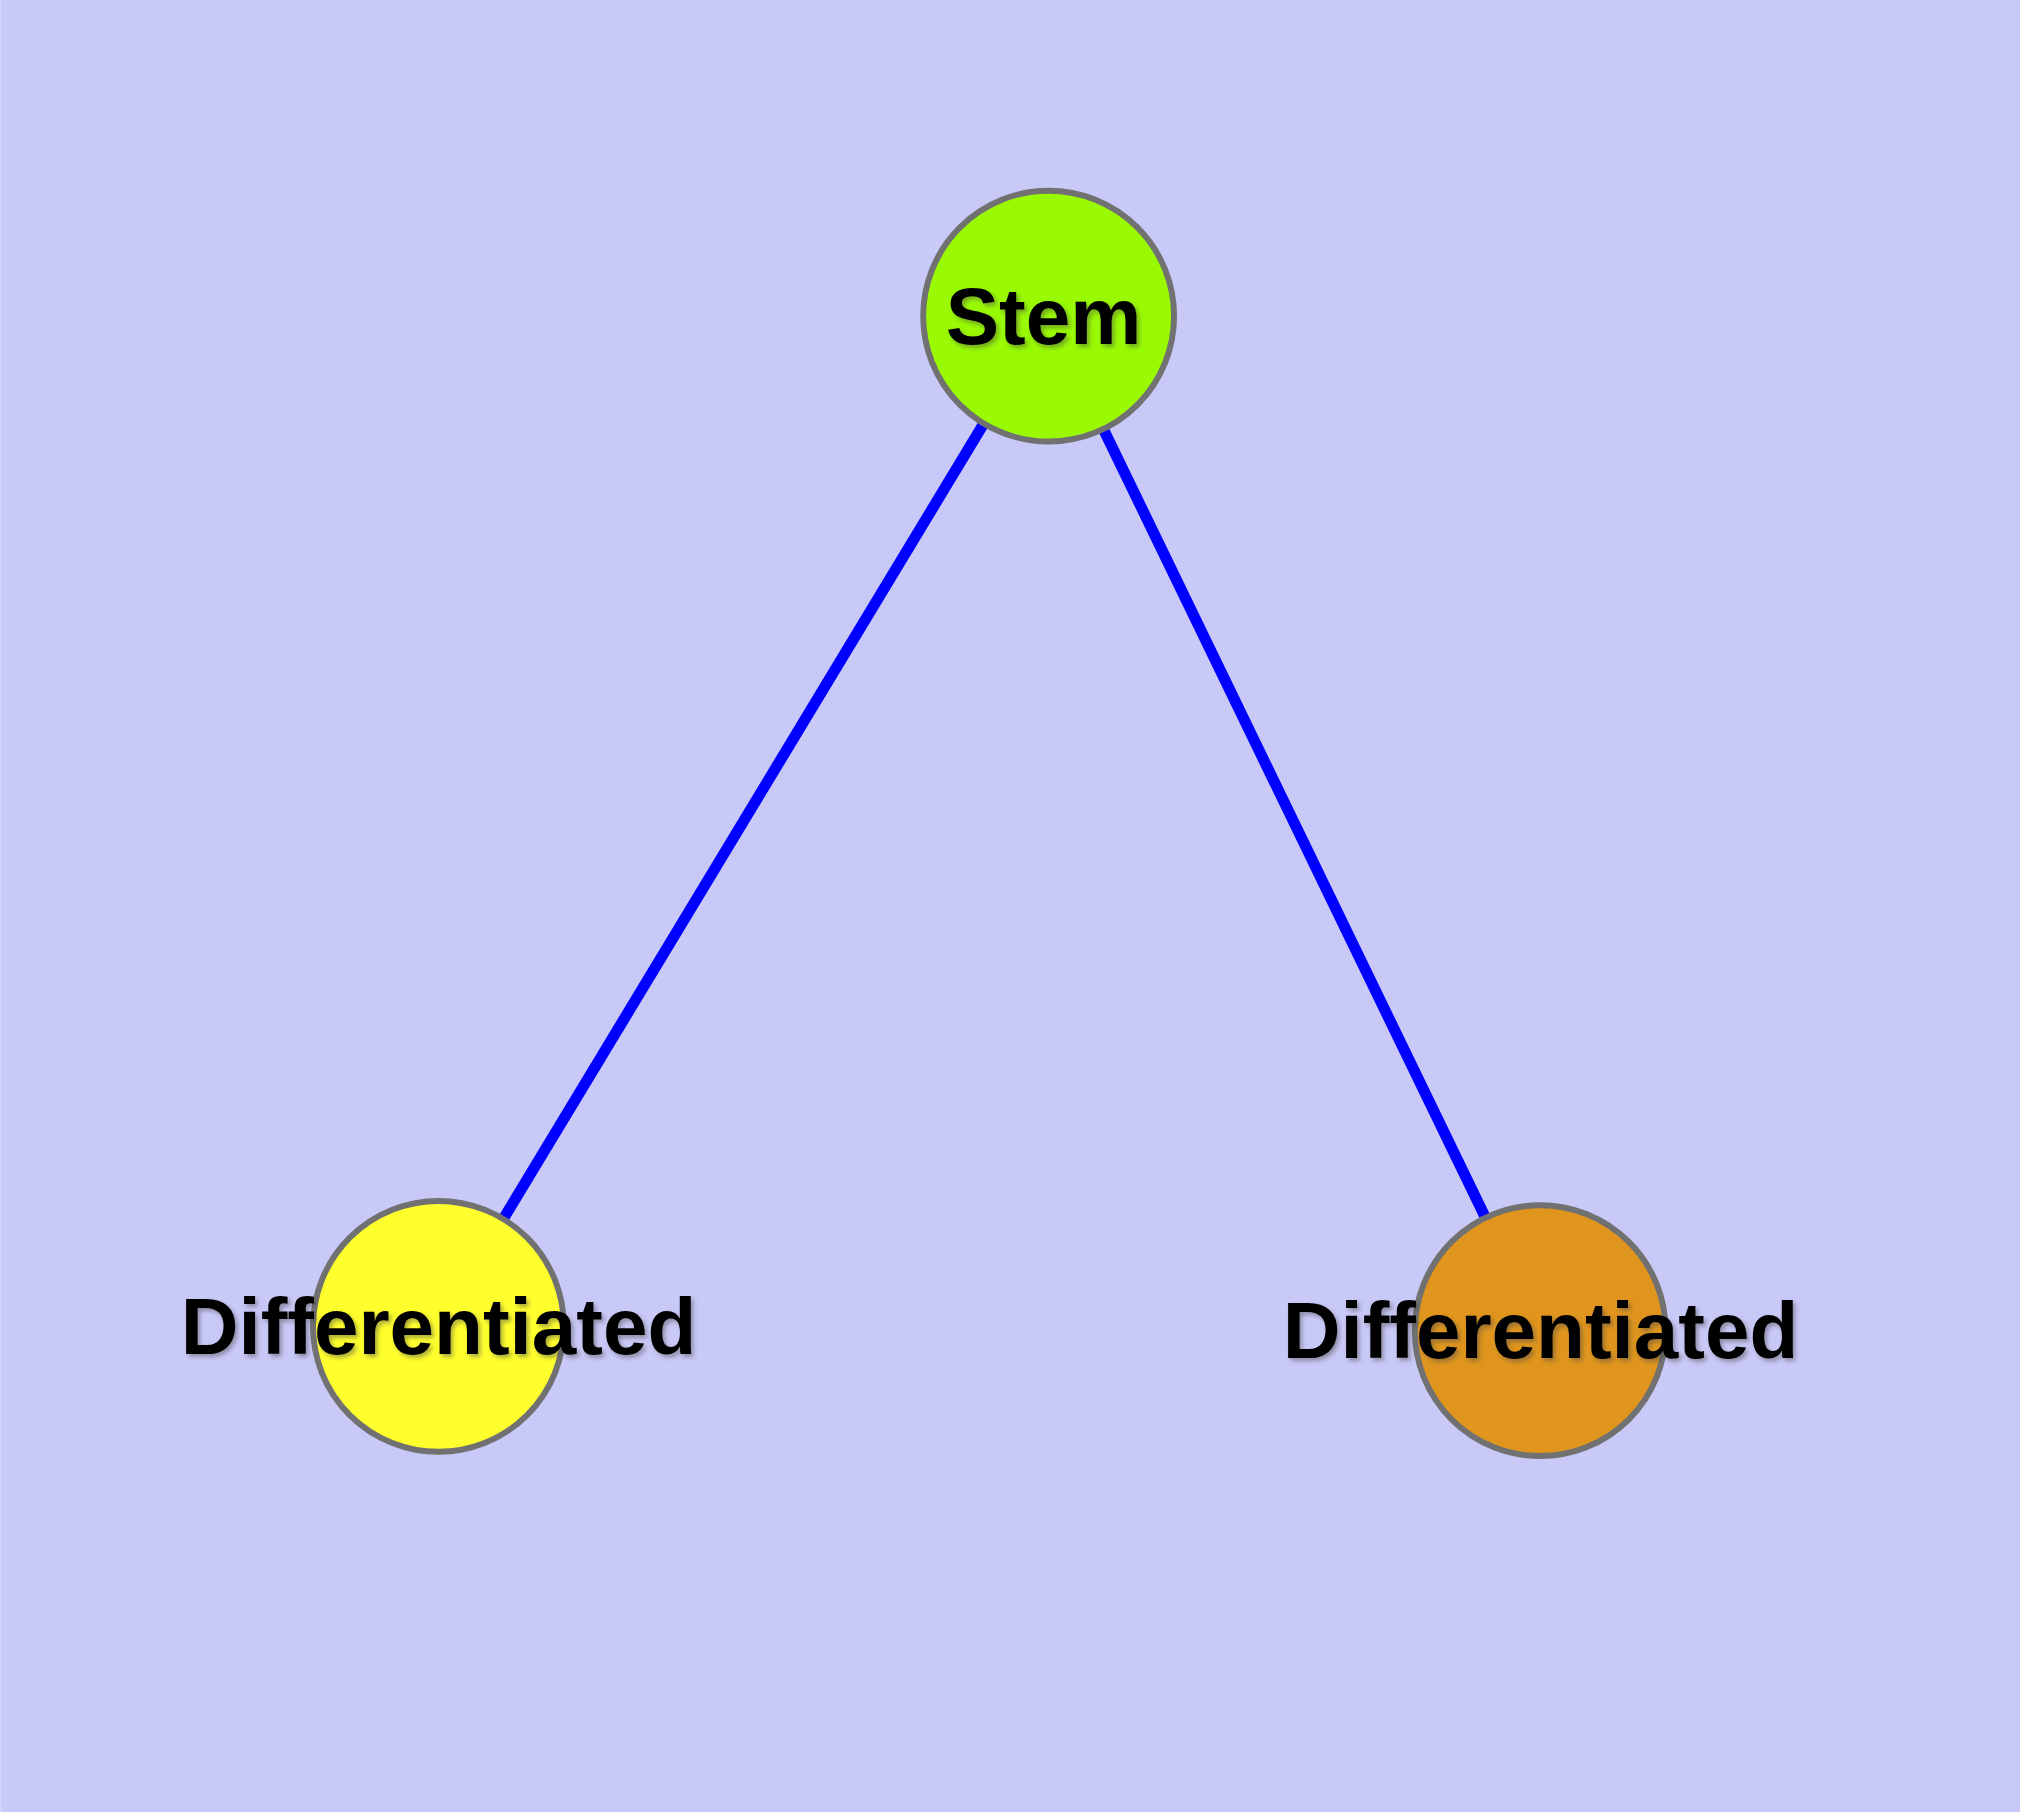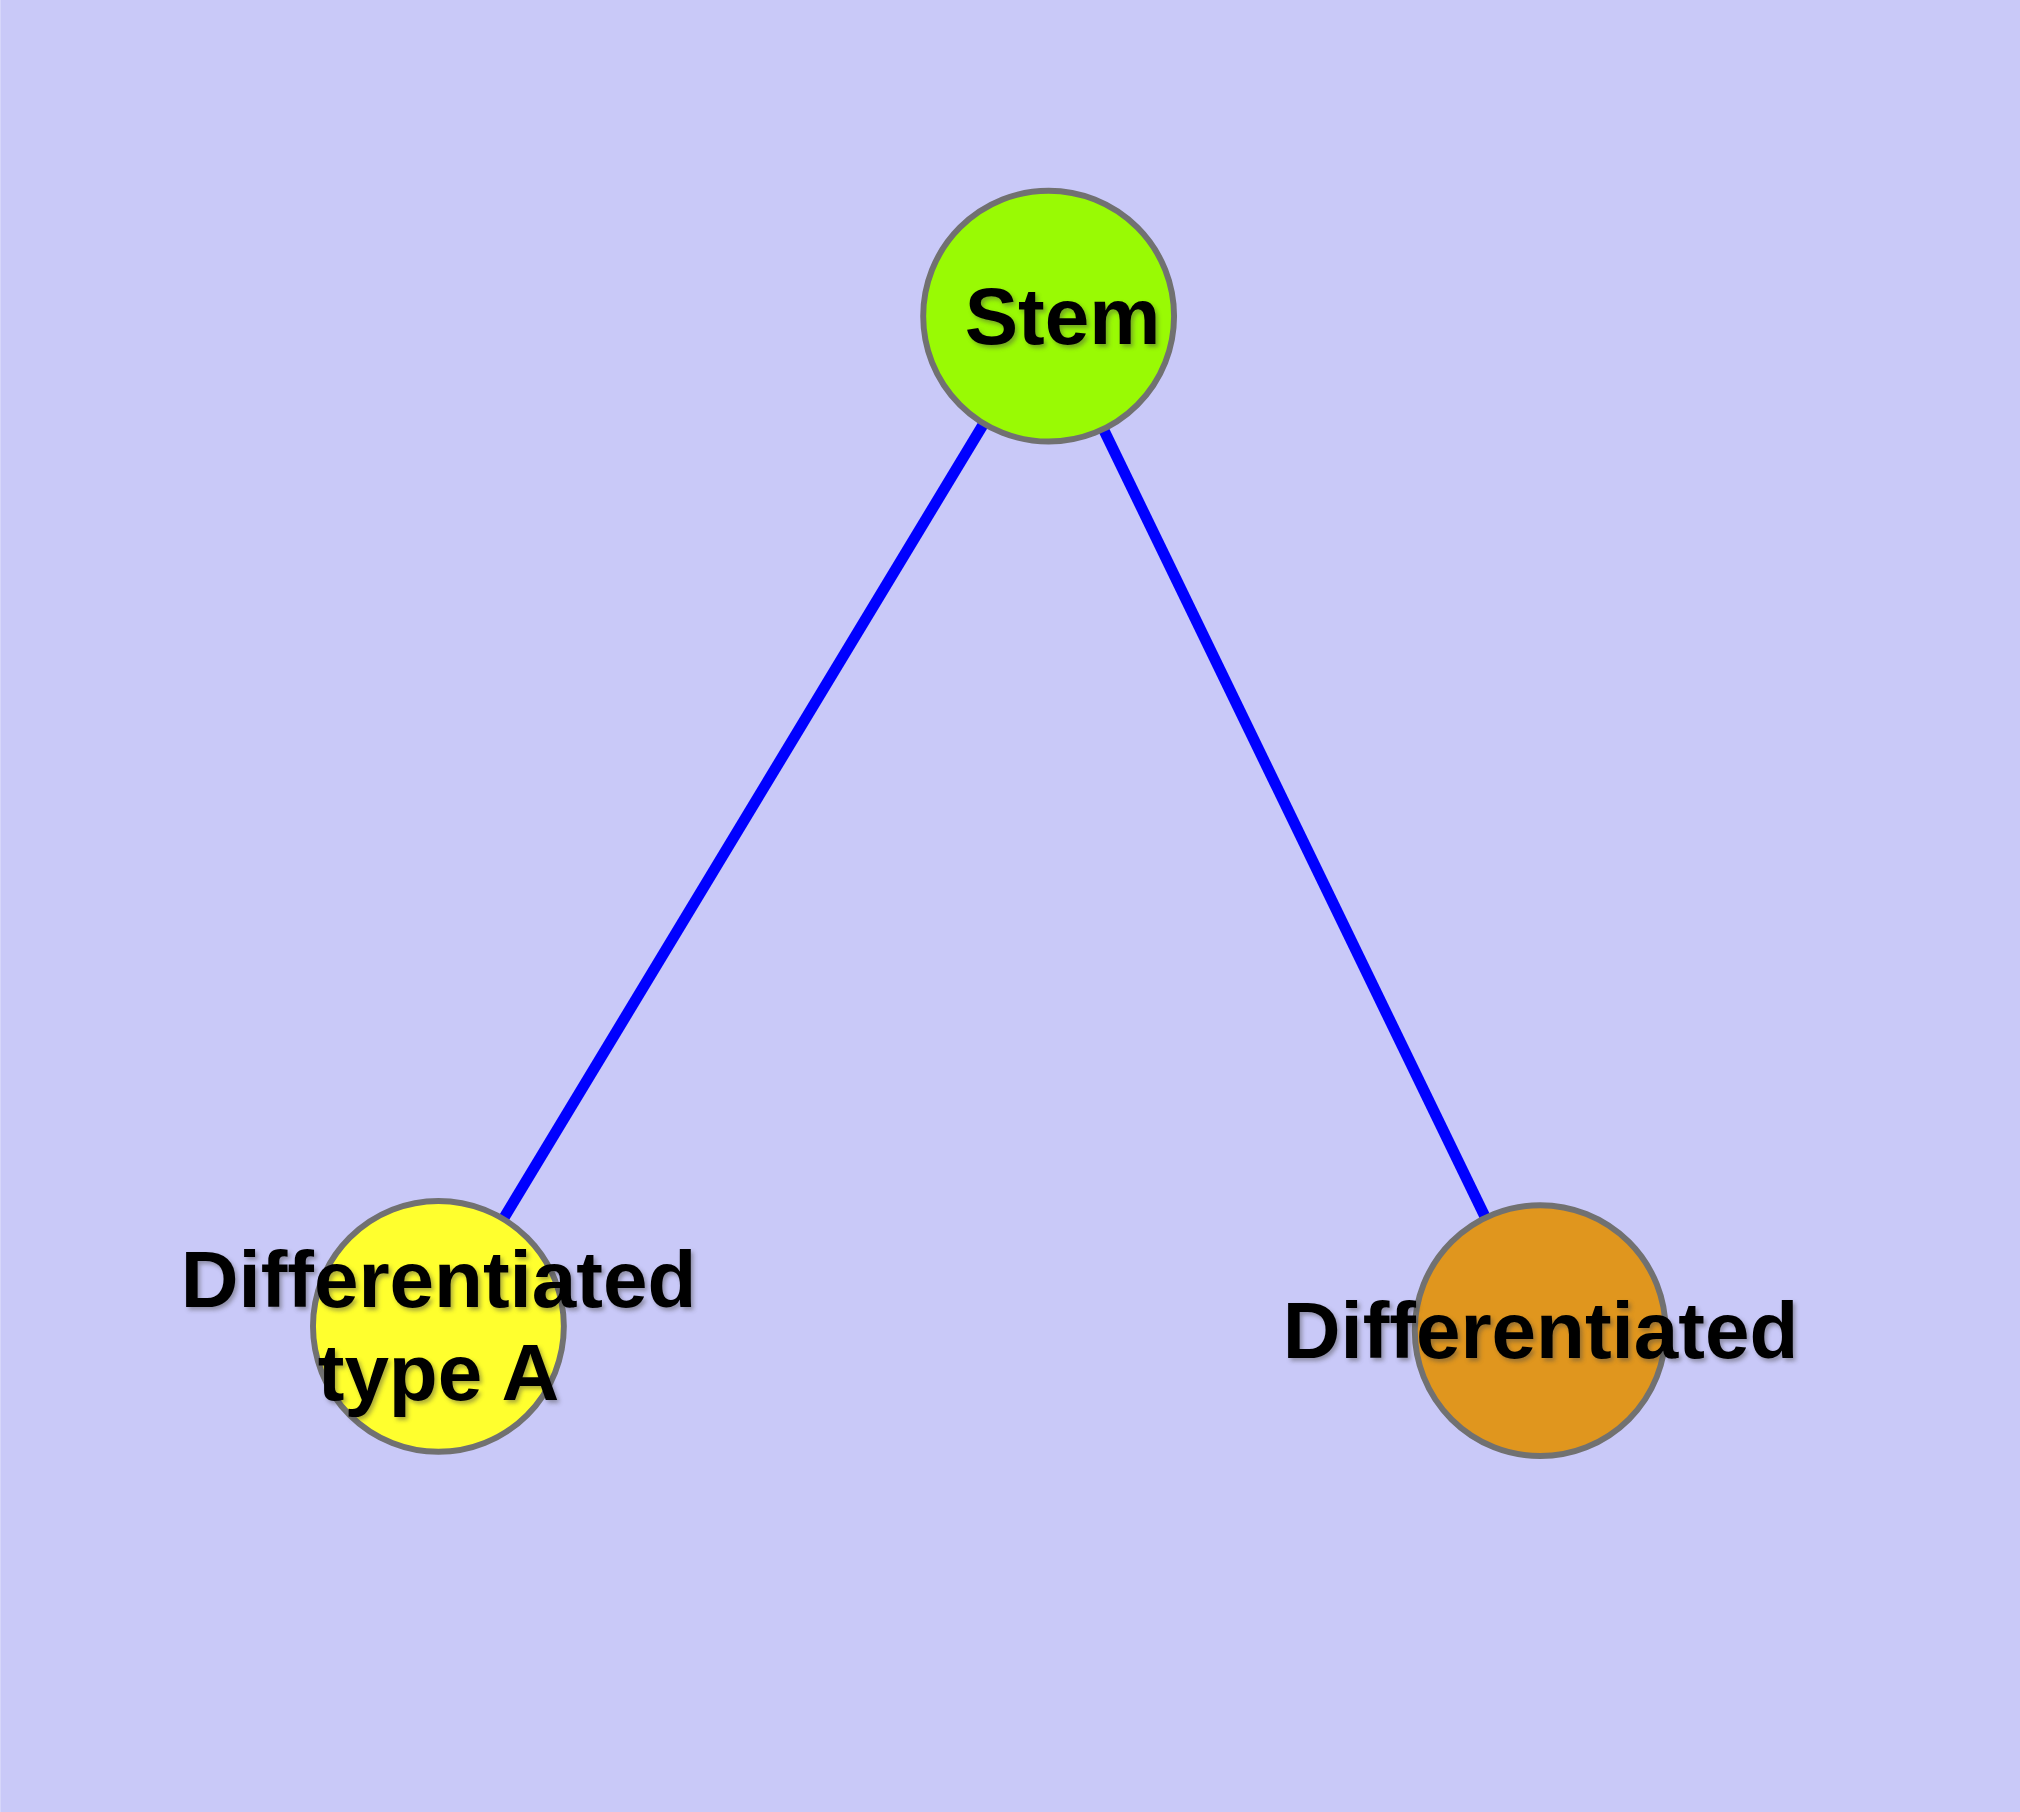--- a/index.html
+++ b/index.html
@@ -26,21 +26,21 @@
     justify-content: center;
     font-weight: bold;
     font-size: 80px;
     line-height: 93px;
     color: #000000;
     text-align: center;
     white-space: nowrap;
     text-shadow: 2.5px 3.4px 4.2px rgba(70, 70, 70, 0.45);
   }
   .stem-label-box {
-    left: 808px;
+    left: 789px;
     top: 270px;
     width: 509px;
     height: 93px;
   }
   .type-a-label-box {
     left: 57px;
     top: 1233px;
     width: 763px;
     height: 186px;
   }
@@ -70,21 +70,20 @@
 
     <circle cx="1817" cy="1570" r="148" stroke-width="7" fill="#e0961e" stroke="#717171"></circle>
   </svg>
 
   <div class="node-label stem-label-box">
     <span>Stem</span>
   </div>
 
   <div class="node-label type-a-label-box">
     <span>Differentiated</span>
-    <span>type A</span>
   </div>
 
   <div class="node-label type-b-label-box">
     <span>Differentiated</span>
   </div>
 
 </div>
 
 
 </body></html>

